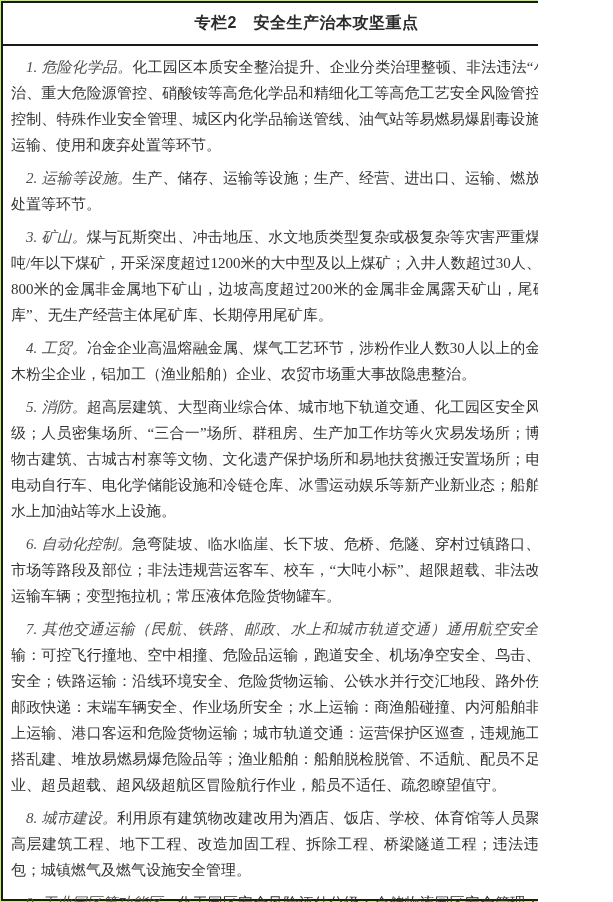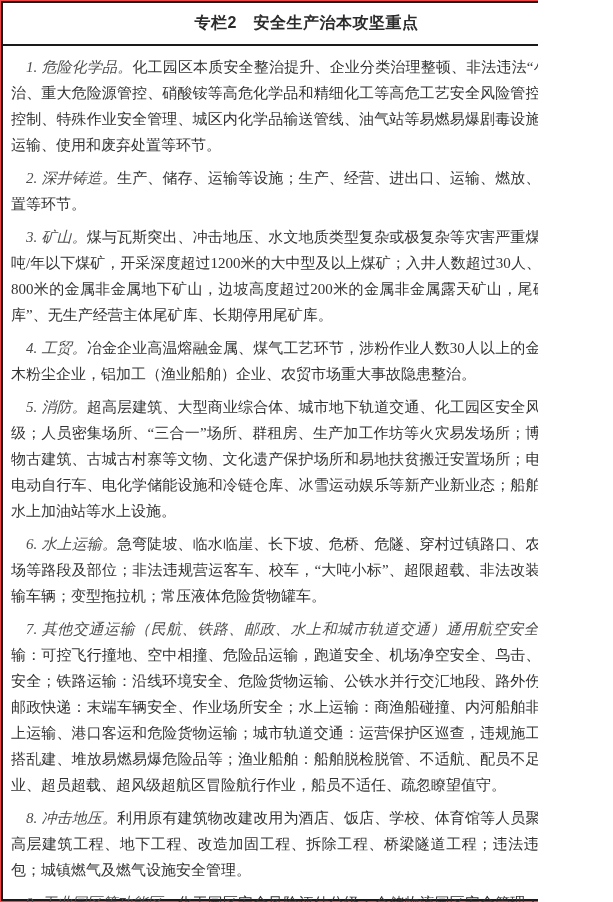--- a/index.html
+++ b/index.html
@@ -7,21 +7,21 @@
     padding: 0;
     width: 613px;
     height: 902px;
     background: #ffffff;
     font-family: "Liberation Serif", serif;
   }
   .page {
     position: relative;
     width: 538px;
     height: 902px;
-    background: #ef4444;
+    background: #bef264;
     overflow: hidden;
   }
   .feature-box {
     position: absolute;
     left: 1px;
     top: 1px;
     width: 607px;
     height: 896px;
     border: 2px solid #1a1a1a;
     background: #ffffff;
@@ -64,23 +64,23 @@
   }
 </style>
 </head>
 <body>
 
 <div class="page">
   <div class="feature-box">
     <div class="box-header">专栏2　安全生产治本攻坚重点</div>
     <div class="box-body" id="box-body">
         <p class="item"><span class="num">1.</span><span class="lead">危险化学品。</span><span class="body-text">化工园区本质安全整治提升、企业分类治理整顿、非法违法“小化工”整治、重大危险源管控、硝酸铵等高危化学品和精细化工等高危工艺安全风险管控、自动化控制、特殊作业安全管理、城区内化学品输送管线、油气站等易燃易爆剧毒设施；化学品运输、使用和废弃处置等环节。</span></p>
-        <p class="item"><span class="num">2.</span><span class="lead">深井铸造。</span><span class="body-text">生产、储存、运输等设施；生产、经营、进出口、运输、燃放、销毁、处置等环节。</span></p>
+        <p class="item"><span class="num">2.</span><span class="lead">运输等设施。</span><span class="body-text">生产、储存、运输等设施；生产、经营、进出口、运输、燃放、销毁、处置等环节。</span></p>
         <p class="item"><span class="num">3.</span><span class="lead">矿山。</span><span class="body-text">煤与瓦斯突出、冲击地压、水文地质类型复杂或极复杂等灾害严重煤矿，30万吨/年以下煤矿，开采深度超过1200米的大中型及以上煤矿；入井人数超过30人、井深超过800米的金属非金属地下矿山，边坡高度超过200米的金属非金属露天矿山，尾矿库“头顶库”、无生产经营主体尾矿库、长期停用尾矿库。</span></p>
         <p class="item"><span class="num">4.</span><span class="lead">工贸。</span><span class="body-text">冶金企业高温熔融金属、煤气工艺环节，涉粉作业人数30人以上的金属粉尘、木粉尘企业，铝加工（渔业船舶）企业、农贸市场重大事故隐患整治。</span></p>
         <p class="item"><span class="num">5.</span><span class="lead">消防。</span><span class="body-text">超高层建筑、大型商业综合体、城市地下轨道交通、化工园区安全风险评估分级；人员密集场所、“三合一”场所、群租房、生产加工作坊等火灾易发场所；博物馆、文物古建筑、古城古村寨等文物、文化遗产保护场所和易地扶贫搬迁安置场所；电动汽车、电动自行车、电化学储能设施和冷链仓库、冰雪运动娱乐等新产业新业态；船舶、船闸、水上加油站等水上设施。</span></p>
-        <p class="item"><span class="num">6.</span><span class="lead">水上运输。</span><span class="body-text">急弯陡坡、临水临崖、长下坡、危桥、危隧、穿村过镇路口、农村马路市场等路段及部位；非法违规营运客车、校车，“大吨小标”、超限超载、非法改装货车等运输车辆；变型拖拉机；常压液体危险货物罐车。</span></p>
+        <p class="item"><span class="num">6.</span><span class="lead">自动化控制。</span><span class="body-text">急弯陡坡、临水临崖、长下坡、危桥、危隧、穿村过镇路口、农村马路市场等路段及部位；非法违规营运客车、校车，“大吨小标”、超限超载、非法改装货车等运输车辆；变型拖拉机；常压液体危险货物罐车。</span></p>
         <p class="item"><span class="num">7.</span><span class="lead">其他交通运输（民航、铁路、邮政、水上和城市轨道交通）通用航空安全。</span><span class="body-text">民航运输：可控飞行撞地、空中相撞、危险品运输，跑道安全、机场净空安全、鸟击、通用航空安全；铁路运输：沿线环境安全、危险货物运输、公铁水并行交汇地段、路外伤害安全；邮政快递：末端车辆安全、作业场所安全；水上运输：商渔船碰撞、内河船舶非法从事海上运输、港口客运和危险货物运输；城市轨道交通：运营保护区巡查，违规施工作业、私搭乱建、堆放易燃易爆危险品等；渔业船舶：船舶脱检脱管、不适航、配员不足、脱编作业、超员超载、超风级超航区冒险航行作业，船员不适任、疏忽瞭望值守。</span></p>
-        <p class="item"><span class="num">8.</span><span class="lead">冲击地压。</span><span class="body-text">利用原有建筑物改建改用为酒店、饭店、学校、体育馆等人员聚集场所；高层建筑工程、地下工程、改造加固工程、拆除工程、桥梁隧道工程；违法违规转包分包；城镇燃气及燃气设施安全管理。</span></p>
+        <p class="item"><span class="num">8.</span><span class="lead">城市建设。</span><span class="body-text">利用原有建筑物改建改用为酒店、饭店、学校、体育馆等人员聚集场所；高层建筑工程、地下工程、改造加固工程、拆除工程、桥梁隧道工程；违法违规转包分包；城镇燃气及燃气设施安全管理。</span></p>
         <p class="item"><span class="num">9.</span><span class="lead">工业园区等功能区。</span><span class="body-text">化工园区安全风险评估分级；仓储物流园区安全管理；港口码头等功能区安全管理。</span></p>
       </div>
   </div>
 </div>
 
 </body></html>

